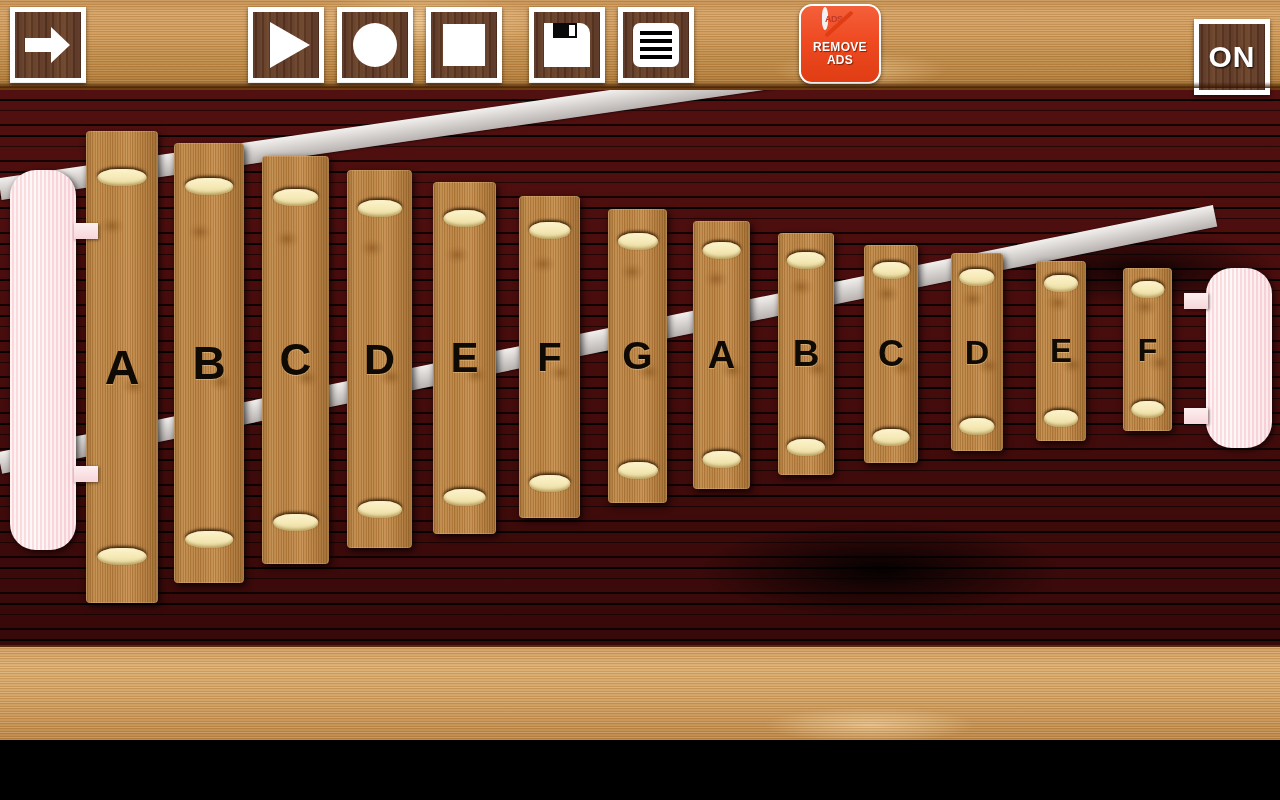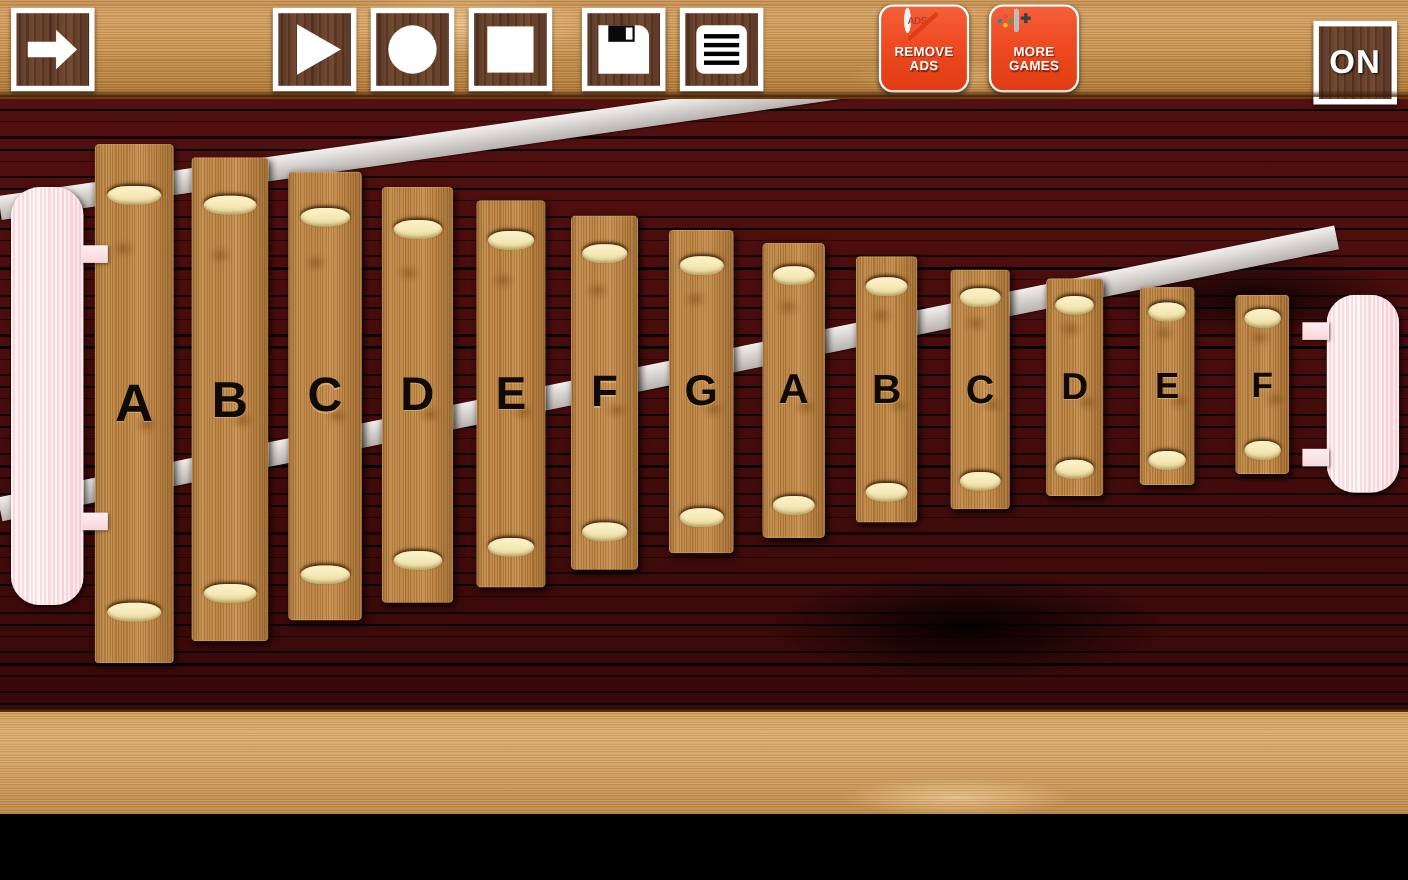--- a/index.html
+++ b/index.html
@@ -252,31 +252,20 @@
     </div>
 
     <div class="promo" style="left:799px;">
       <span class="pico">
         <span class="ic-noads"></span>
       </span>
       <span class="ptext">REMOVE</span>
       <span class="ptext">ADS</span>
     </div>
 
-    <div class="promo" style="left:899px;">
-      <span class="pico">
-        <span class="ic-pad">
-          <span class="dp"></span>
-          <span class="bt b1"></span><span class="bt b2"></span>
-          <span class="bt b3"></span><span class="bt b4"></span>
-        </span>
-      </span>
-      <span class="ptext">MORE</span>
-      <span class="ptext">GAMES</span>
-    </div>
 
     <div class="woodbtn" style="left:1194px;margin-top:12px;">
       <div class="inner">
         <span class="g-on">ON</span>
       </div>
     </div>
 
   </div>
 
   <div id="stage">

